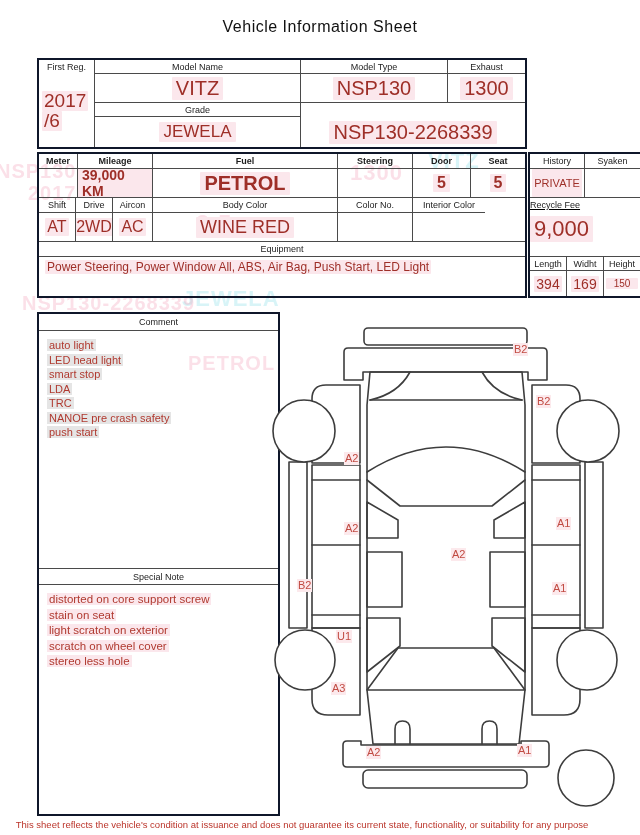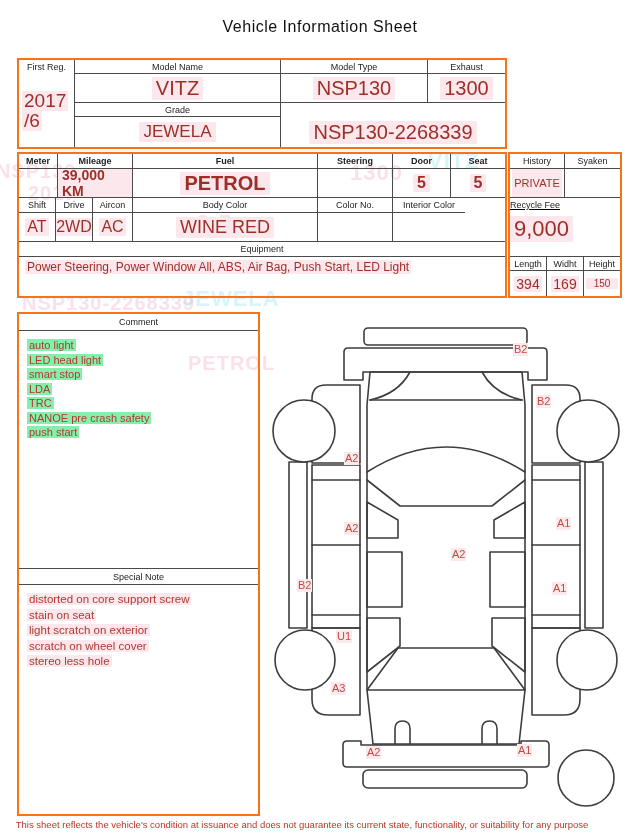--- a/index.html
+++ b/index.html
@@ -5,21 +5,21 @@
   * { margin:0; padding:0; box-sizing:border-box; }
   body { background:#fff; font-family:"Liberation Sans", sans-serif; }
   .sheet { position:relative; width:640px; height:835px; background:#ffffff; overflow:hidden; }
 
   .title { position:absolute; top:18px; left:0; width:640px; text-align:center;
            font-size:16px; font-weight:500; color:#111; letter-spacing:.5px; }
 
   
   .wm { position:absolute; font-weight:bold; opacity:.30; letter-spacing:1px; white-space:nowrap; z-index:0; }
 
-  .box { position:absolute; border:2px solid #f97316; background:transparent; z-index:1; }
+  .box { position:absolute; border:2px solid #0f172a; background:transparent; z-index:1;margin-left:20px; }
 
   .grid { display:grid; width:100%; height:100%; }
   .cell { display:flex; align-items:center; justify-content:center; overflow:hidden; }
   .br { border-right:1px solid #4a4a4a; }
   .bb { border-bottom:1px solid #4a4a4a; }
   .hdr { font-size:9px; color:#1c1c1c; }
 
   .val { color:#9e2f28; }
   .hl  { background:#fbe7ec; padding:0 4px; border-radius:1px; display:inline-block; }
 
@@ -44,21 +44,21 @@
   .sub2 { height:59px; border-bottom:1px solid #4a4a4a; text-align:left;text-decoration:underline; }
   .sub2 .lab { font-size:9px; color:#1c1c1c; padding-top:2px; }
   .sub2 .fee { margin-top:6px; font-size:22px; }
   .sub3 { display:grid; grid-template-columns:37px 37px 36px; grid-template-rows:14px 25px; height:39px; }
 
   
   .cbox { left:17px; top:312px; width:243px; height:504px; }
   .chead { height:17px; border-bottom:1px solid #4a4a4a; display:flex; align-items:center; justify-content:center; font-size:9px; color:#1c1c1c; }
   .clines { padding:7px 8px 0 8px; }
   .clines div { font-size:11px; line-height:14.5px; }
-  .clines span { color:#b03a30; background:#86efac; padding:0 2px; }
+  .clines span { color:#b03a30; background:#e5e5e5; padding:0 2px; }
   .snhead { position:absolute; top:254px; left:0; width:100%; height:17px; border-top:1px solid #4a4a4a; border-bottom:1px solid #4a4a4a;
             display:flex; align-items:center; justify-content:center; font-size:9px; color:#1c1c1c; }
   .snlines { position:absolute; top:278px; left:0; width:100%; padding:0 8px; }
   .snlines div { font-size:11.5px; line-height:15.5px; }
   .snlines span { color:#b03a30; background:#fbe7ec; padding:0 2px; }
 
   
   .diagram { position:absolute; left:270px; top:310px; width:370px; height:505px; z-index:1; }
   .diagram svg { position:absolute; left:0; top:0; }
   .dmark { position:absolute; font-size:11px; color:#c14b42; background:#fce9ec; padding:0 1px; line-height:13px; z-index:2; }

